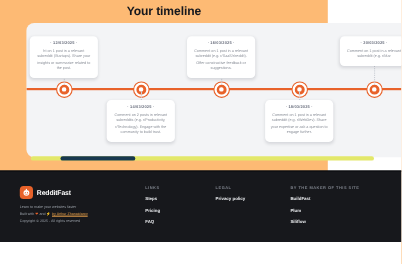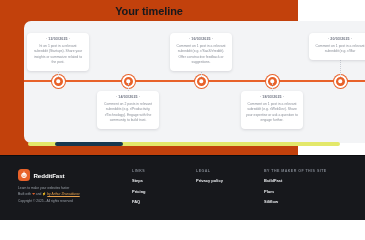--- a/index.html
+++ b/index.html
@@ -2,21 +2,21 @@
 <html><head>
 <meta charset="utf-8">
 <style>
   * { box-sizing: border-box; margin: 0; padding: 0; }
   html, body {
     width: 365px; height: 220px;
     overflow: hidden;
     background: #ffffff;
     font-family: "Liberation Sans", sans-serif;
   }
-  .page { position: relative; width: 298px; height: 220px; background: #c2410c; }
+  .page { position: relative; width: 298px; height: 220px; background: #fdba74; }
 
   
   .page-title {
     text-align: center;
     font-size: 11px;
     font-weight: bold;
     color: #16181d;
     padding-top: 5px;
     letter-spacing: -0.1px;
   }

